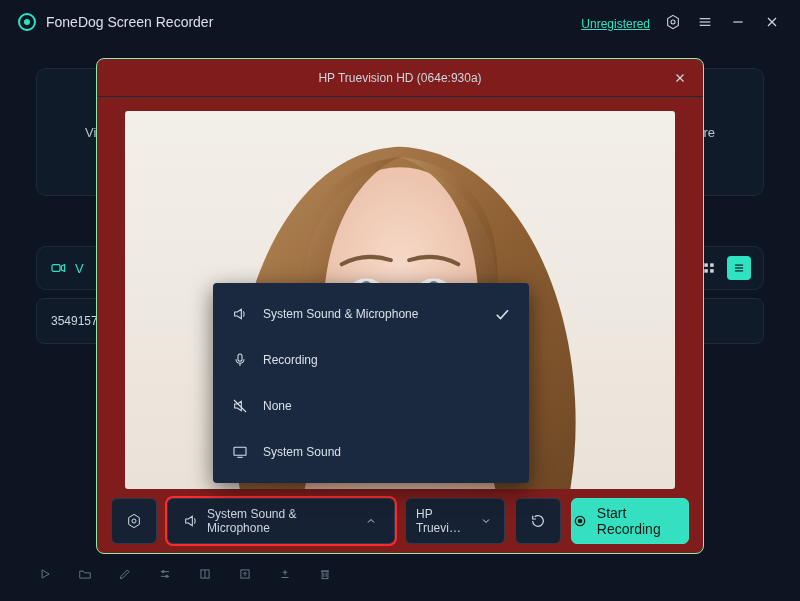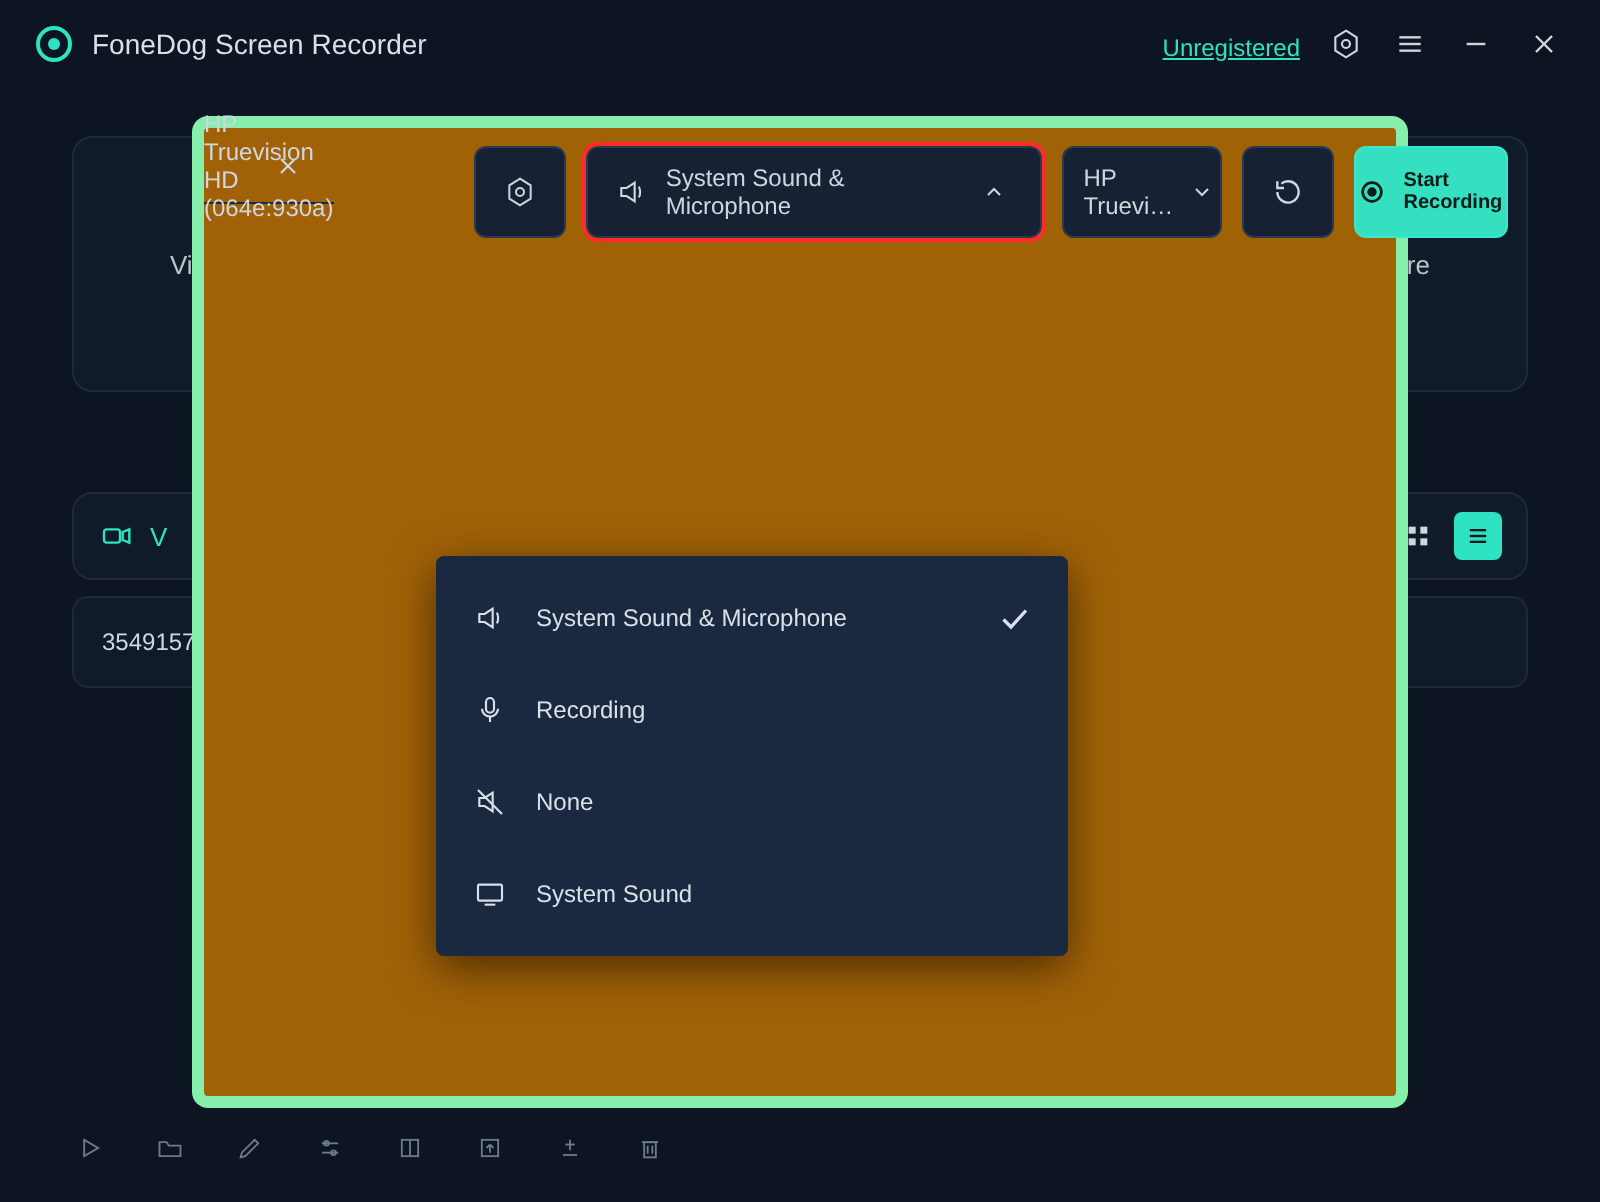--- a/index.html
+++ b/index.html
@@ -51,22 +51,22 @@
   }
   
   .bottom-bar{
     position:absolute; left:36px; right:36px; bottom:18px;
     display:flex;gap:22px;color:#6c7a8b;align-items:center;
   }
   .bottom-bar .bi{width:18px;height:18px;display:flex;align-items:center;justify-content:center;}
   
   .modal{
     position:absolute; left:96px; top:58px; width:608px; height:496px;
-    background:#a16207; border:6px solid #86efac; border-radius:8px;
-    display:flex; flex-direction:row; overflow:visible;
+    background:#7f1d1d; border:1px solid #86efac; border-radius:8px;
+    display:flex; flex-direction:column; overflow:visible;
   }
   .modal-header{
     height:38px;display:flex;align-items:center;justify-content:center;
     position:relative;color:#cfd6df;font-size:12px;border-bottom:1px solid #1d2a3a;
   }
   .modal-close{position:absolute;right:12px;top:8px;width:22px;height:22px;
     display:flex;align-items:center;justify-content:center;color:#cfd6df;cursor:pointer;}
   .preview{
     margin:14px 28px 0 28px; flex:1; border-radius:3px; overflow:hidden;
     position:relative;
@@ -76,22 +76,22 @@
   .modal-footer{
     height:64px; display:flex; align-items:center; gap:10px; padding:0 14px;
   }
   .f-btn{
     height:46px; border:1px solid #2b3b4e; border-radius:6px;
     background:#162233; display:flex;align-items:center;justify-content:center;
     color:#cfd6df; font-size:12px; gap:8px; cursor:pointer;
   }
   .f-square{width:46px;}
   .f-audio{width:228px;justify-content:flex-start;padding:0 14px; outline:2px solid #ff2a2a; outline-offset:0; position:relative;}
-  .f-cam{width:80px;justify-content:space-between;padding:0 10px;}
-  .f-start{flex:1;background:#35e0c1;color:#0c1b17;font-weight:700;font-size:10px;border:1px solid #37e7c8;}
+  .f-cam{width:100px;justify-content:space-between;padding:0 10px;}
+  .f-start{flex:1;background:#35e0c1;color:#0c1b17;font-weight:400;font-size:14px;border:1px solid #37e7c8;}
   .chev{margin-left:auto;}
   
   .dropdown{
     position:absolute; left:116px; bottom:70px; width:316px;
     background:#1a2840; border-radius:4px; padding:8px 0;
     box-shadow:0 6px 22px rgba(0,0,0,.55);
   }
   .dd-item{
     height:46px;display:flex;align-items:center;padding:0 18px;
     color:#d9e0e8;font-size:12px;gap:14px;cursor:pointer;

